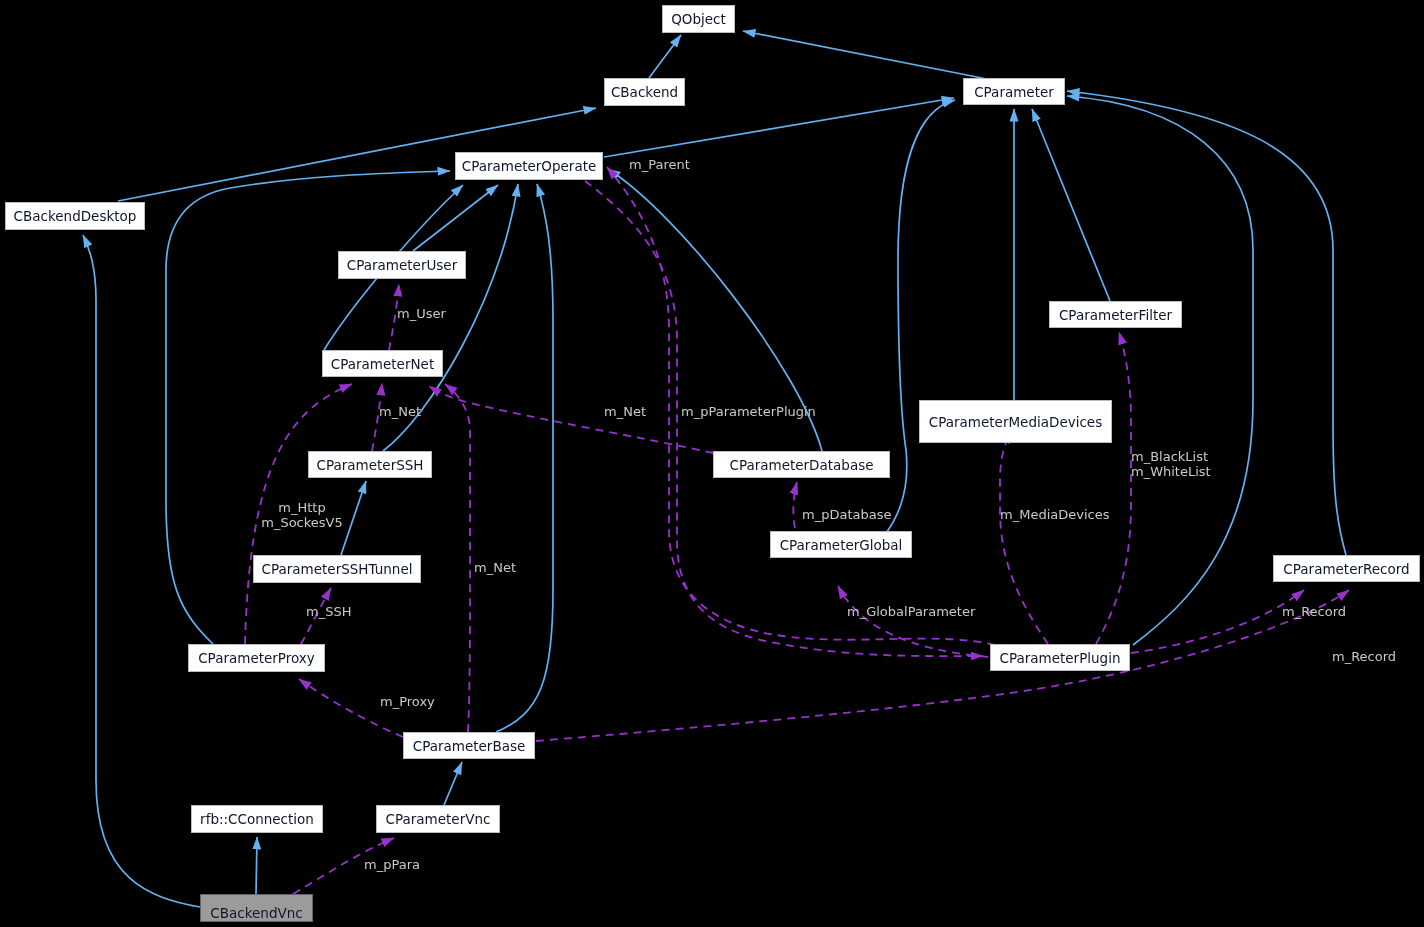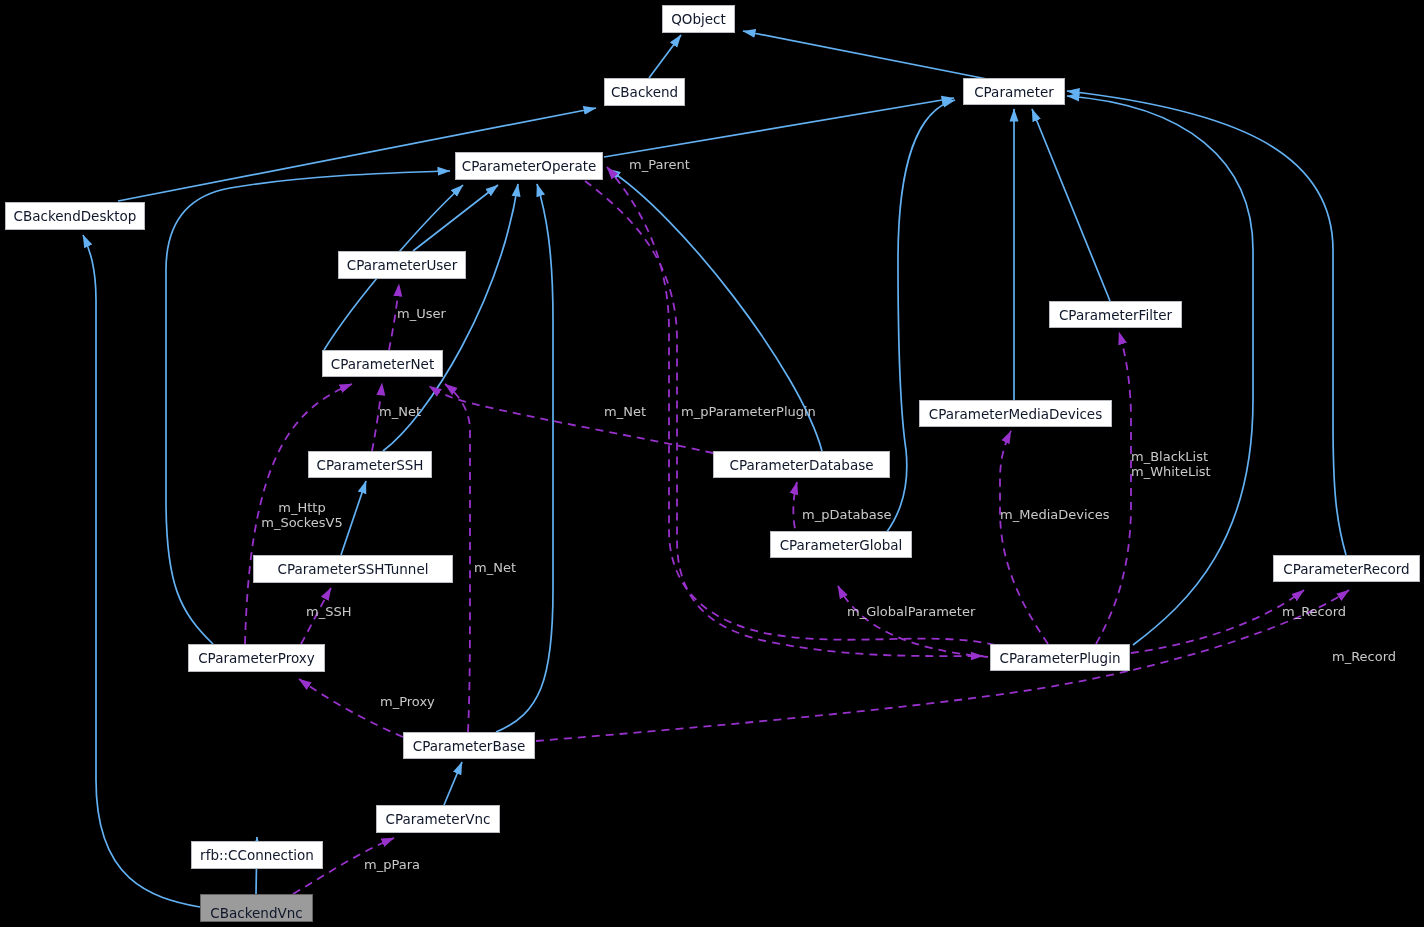--- a/index.html
+++ b/index.html
@@ -86,48 +86,48 @@
     </div>
   <div class="node" style="left:338px;top:251px;width:128px;height:28px;">
       <span>CParameterUser</span>
     </div>
   <div class="node" style="left:1049px;top:301px;width:133px;height:27px;">
       <span>CParameterFilter</span>
     </div>
   <div class="node" style="left:322px;top:350px;width:121px;height:27px;">
       <span>CParameterNet</span>
     </div>
-  <div class="node" style="left:919px;top:400px;width:193px;height:27px;align-items:center;">
+  <div class="node" style="left:919px;top:400px;width:193px;height:43px;align-items:center;">
       <span>CParameterMediaDevices</span>
     </div>
   <div class="node" style="left:308px;top:451px;width:124px;height:27px;">
       <span>CParameterSSH</span>
     </div>
   <div class="node" style="left:713px;top:451px;width:177px;height:27px;">
       <span>CParameterDatabase</span>
     </div>
-  <div class="node" style="left:253px;top:555px;width:200px;height:28px;">
+  <div class="node" style="left:253px;top:555px;width:168px;height:28px;">
       <span>CParameterSSHTunnel</span>
     </div>
   <div class="node" style="left:770px;top:531px;width:142px;height:27px;">
       <span>CParameterGlobal</span>
     </div>
   <div class="node" style="left:1273px;top:555px;width:147px;height:27px;">
       <span>CParameterRecord</span>
     </div>
   <div class="node" style="left:188px;top:644px;width:137px;height:28px;">
       <span>CParameterProxy</span>
     </div>
   <div class="node" style="left:990px;top:644px;width:140px;height:27px;">
       <span>CParameterPlugin</span>
     </div>
   <div class="node" style="left:403px;top:732px;width:132px;height:27px;">
       <span>CParameterBase</span>
     </div>
-  <div class="node" style="left:191px;top:805px;width:132px;height:28px;margin-top:36px;">
+  <div class="node" style="left:191px;top:805px;width:132px;height:28px;">
       <span>rfb::CConnection</span>
     </div>
   <div class="node" style="left:376px;top:805px;width:124px;height:28px;">
       <span>CParameterVnc</span>
     </div>
   <div class="node highlight" style="left:200px;top:894px;width:113px;height:28px;">
       <span>CBackendVnc</span>
     </div>
 
   <div class="elabel" style="left:629px;top:157px;">m_Parent</div>

